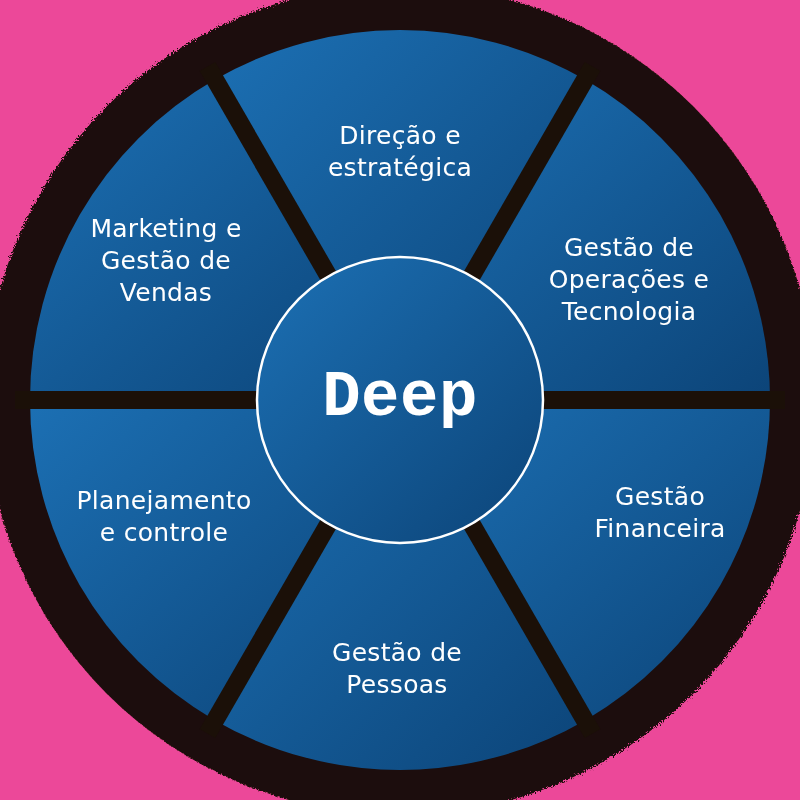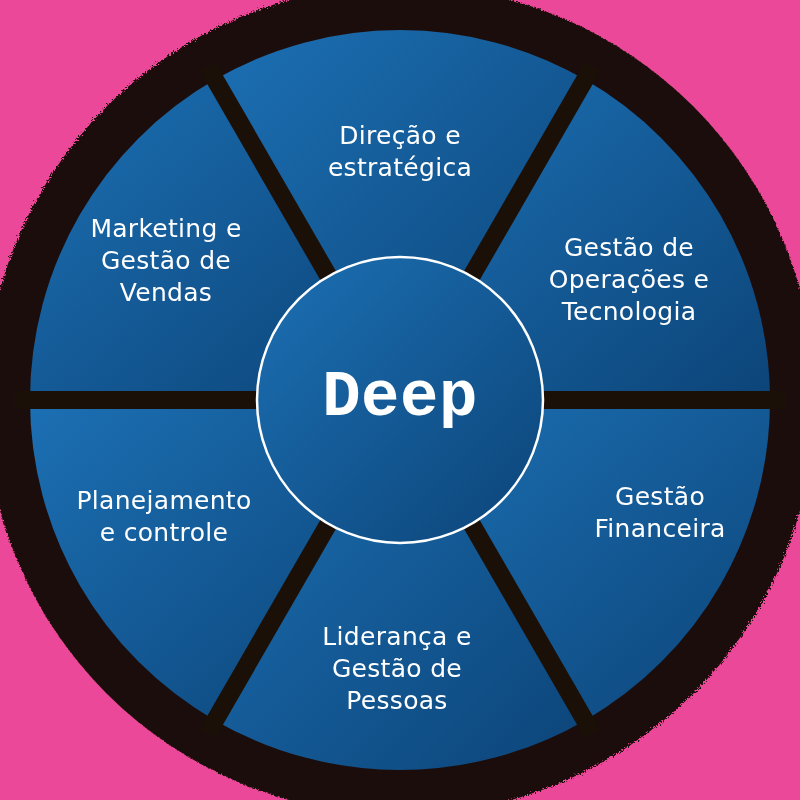--- a/index.html
+++ b/index.html
@@ -90,21 +90,20 @@
     <span class="line">Operações e</span>
     <span class="line">Tecnologia</span>
   </div>
 
   <div class="seg-label pos-bottom-right">
     <span class="line">Gestão</span>
     <span class="line">Financeira</span>
   </div>
 
   <div class="seg-label pos-bottom">
-    <span class="line">Liderança e</span>
     <span class="line">Gestão de</span>
     <span class="line">Pessoas</span>
   </div>
 
   <div class="seg-label pos-bottom-left">
     <span class="line">Planejamento</span>
     <span class="line">e controle</span>
   </div>
 
   <div class="seg-label pos-top-left">

